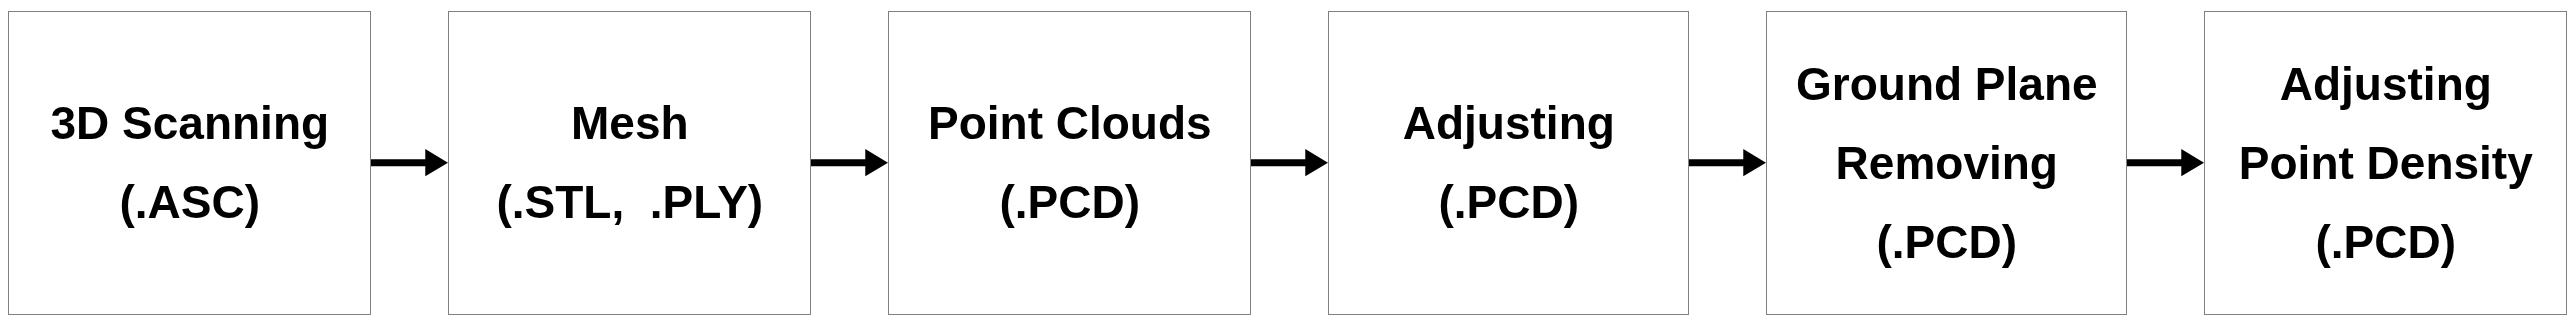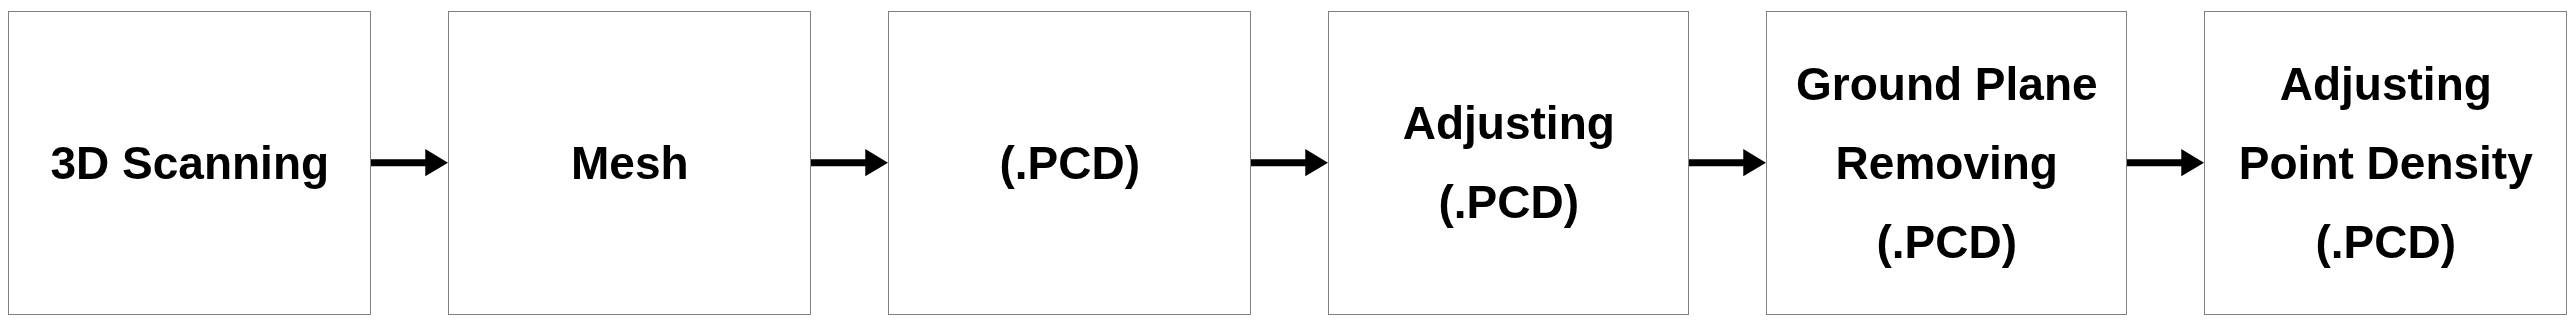--- a/index.html
+++ b/index.html
@@ -77,39 +77,42 @@
   }
 </style>
 </head>
 <body>
 
 <div id="canvas">
   <div class="flow-row">
 
     <div class="node w-n0">
       <span class="node-line">3D Scanning</span>
+      <span class="node-line">(.ASC)</span>
     </div>
 
     <div class="connector">
       <svg class="arrow-svg" viewBox="0 0 122 477" preserveAspectRatio="none">
         <path d="M 0 233 L 86 233 L 86 217 L 122 238.5 L 86 260 L 86 244 L 0 244 Z" fill="#000000"></path>
       </svg>
     </div>
 
     <div class="node w-n1">
       <span class="node-line">Mesh</span>
+      <span class="node-line">(.STL,  .PLY)</span>
     </div>
 
     <div class="connector">
       <svg class="arrow-svg" viewBox="0 0 122 477" preserveAspectRatio="none">
         <path d="M 0 233 L 86 233 L 86 217 L 122 238.5 L 86 260 L 86 244 L 0 244 Z" fill="#000000"></path>
       </svg>
     </div>
 
     <div class="node w-n2">
+      <span class="node-line">Point Clouds</span>
       <span class="node-line">(.PCD)</span>
     </div>
 
     <div class="connector">
       <svg class="arrow-svg" viewBox="0 0 122 477" preserveAspectRatio="none">
         <path d="M 0 233 L 86 233 L 86 217 L 122 238.5 L 86 260 L 86 244 L 0 244 Z" fill="#000000"></path>
       </svg>
     </div>
 
     <div class="node w-n3">

